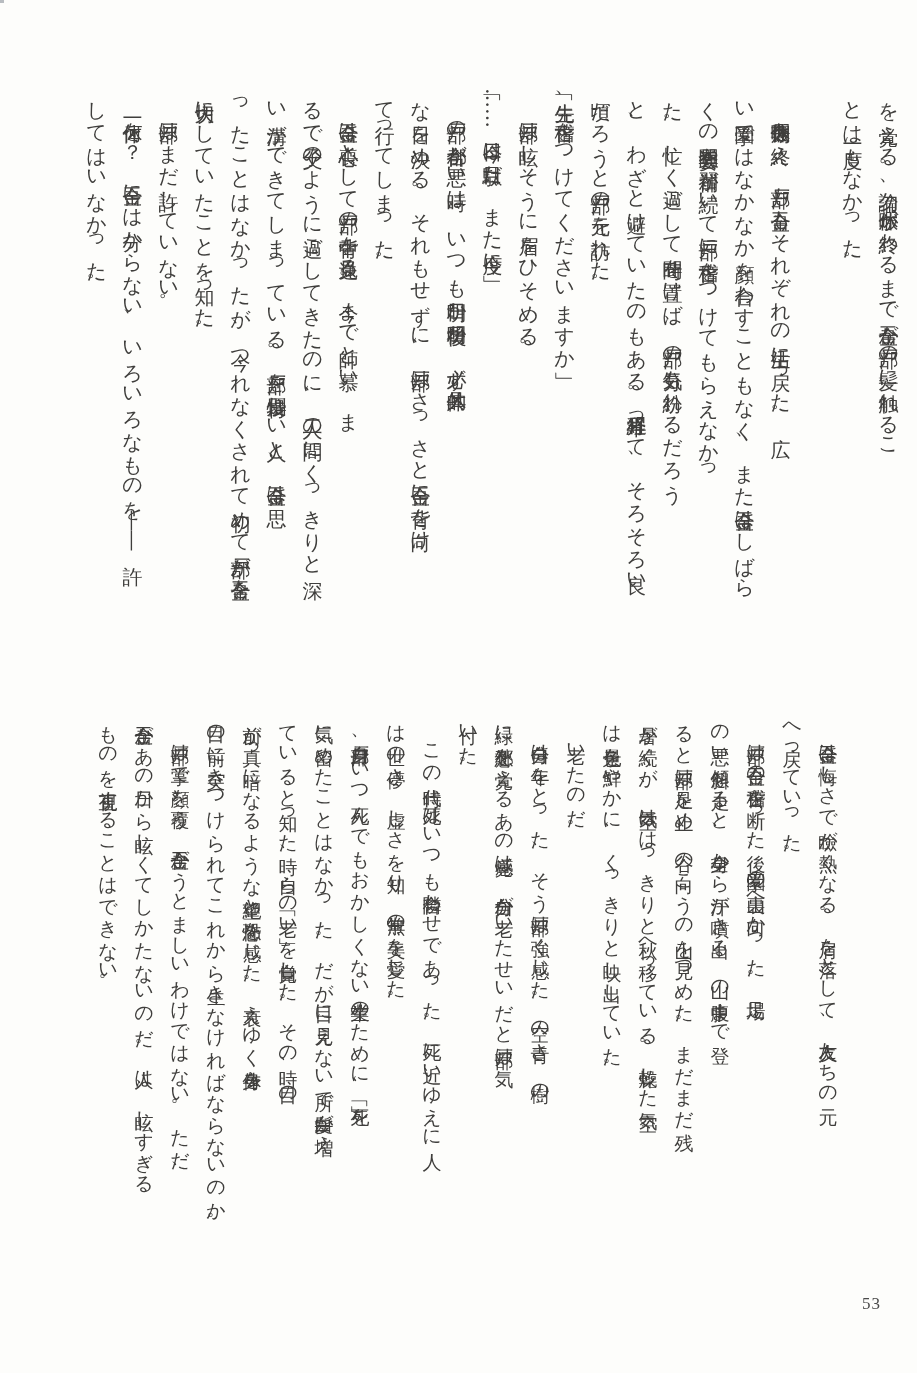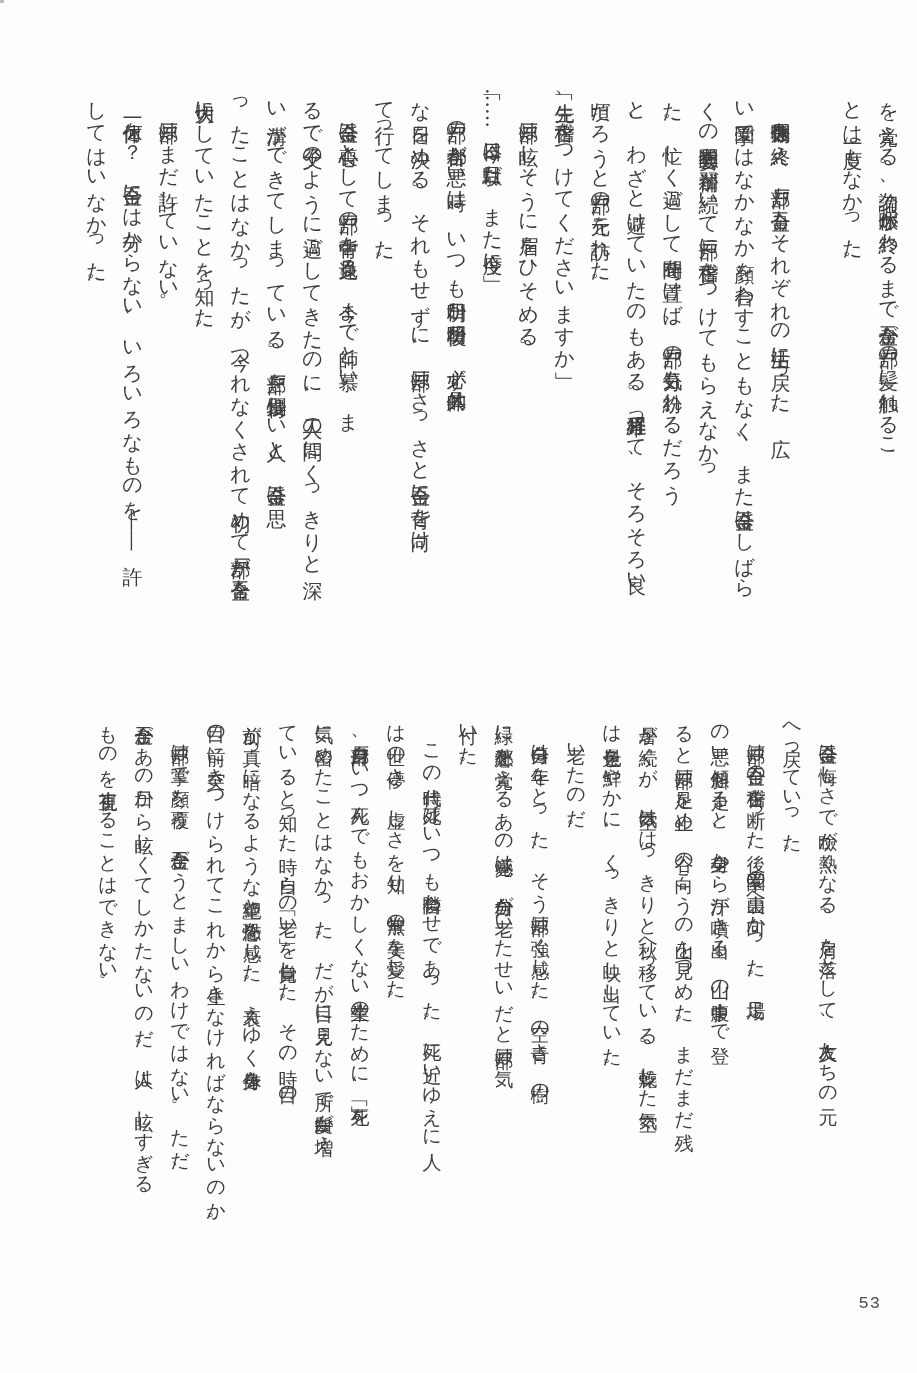--- a/index.html
+++ b/index.html
@@ -38,21 +38,21 @@
   .vtext.bottom {
     top: 712px;
     right: 70px;
     height: 572px;
     font-size: 19px;
   }
   .pagenum {
     position: absolute;
     top: 1294px;
     right: 36px;
-    font-family: Liberation Mono, monospace;
+    font-family: Liberation Serif, serif;
     font-size: 17px;
     color: #4a4a4a;
     letter-spacing: 1px;
   }
   .corner-speck {
     position: absolute;
     top: 0;
     left: 0;
     width: 4px;
     height: 3px;

